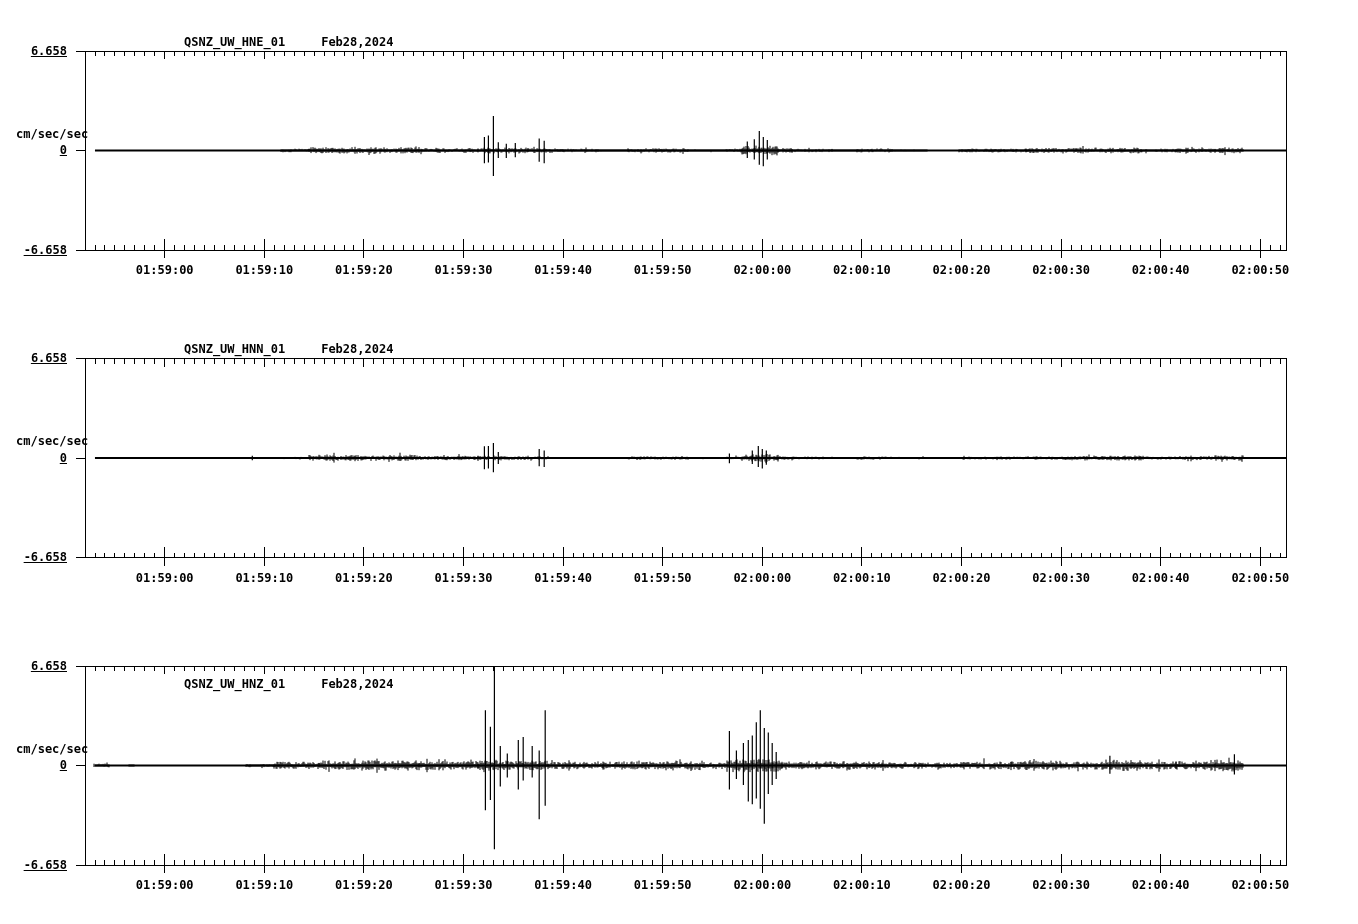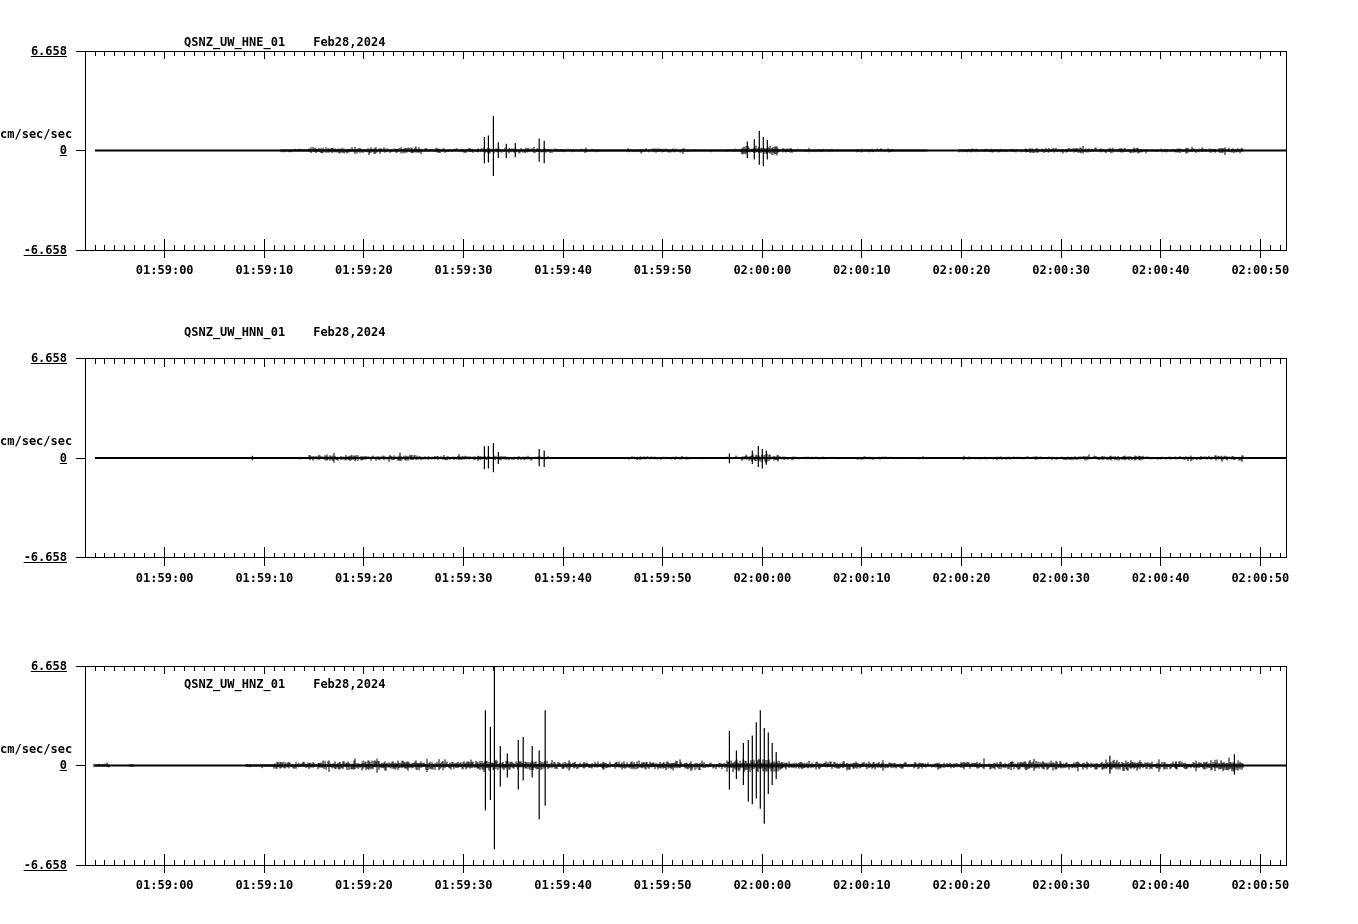--- a/index.html
+++ b/index.html
@@ -1,23 +1,23 @@
 <!DOCTYPE html>
 <html><head>
 <meta charset="utf-8">
 <style>
   html,body{margin:0;padding:0;background:#ffffff;}
   .screen{position:relative;width:1358px;height:924px;background:#ffffff;overflow:hidden;
           font-family:"DejaVu Sans Mono","Liberation Mono",monospace;color:#000;}
   #plot{position:absolute;left:0;top:0;}
   .lbl{position:absolute;font-size:12px;font-weight:bold;white-space:pre;line-height:16px;}
   .title-row{left:184px;}
-  .title-row .date{margin-left:28px;}
+  .title-row .date{margin-left:36px;}
   .ytick{left:5px;width:62px;text-align:right;text-decoration:underline;}
-  .ylab{left:0;}
+  .ylab{left:16px;}
   svg text{font-family:"DejaVu Sans Mono","Liberation Mono",monospace;font-size:12px;font-weight:bold;fill:#000;}
 </style>
 </head>
 <body>
 
 <div class="screen">
   <svg id="plot" width="1358" height="924">
       <g>
         <rect x="85" y="51" width="1201" height="199" fill="none" stroke="#000" stroke-width="1" shape-rendering="crispEdges"></rect>
         <path d="M76 51H85M76 150.5H85M76 250H85" stroke="#000" stroke-width="1" fill="none" shape-rendering="crispEdges"></path>
@@ -82,21 +82,21 @@
         <path d="M485.4 710.2V810.3M490.4 726.7V799.9M494.4 666.6V849.2M500.3 746.1V786.4M507.3 753.5V777.5M518.3 740.1V789.4M523.2 737.1V780.4M532.2 746.1V777.5M539.2 750.6V819.3M545.2 710.2V805.8M729.4 731.1V789.4M736.4 750.6V778.9M743.4 743.1V784.9M748.3 740.1V801.4M752.3 735.6V804.3M756.3 722.2V798.4M760.3 710.2V808.8M764.3 728.1V823.8M768.3 732.6V793.9M772.2 743.1V784.9M776.2 752.1V778.9M1109.9 755.8V773.7M1234.4 754.3V774.5" stroke="#000" stroke-width="1.2" fill="none"></path>
       </g>
     </svg>
 
   <div class="lbl title-row" style="top:34px"><span>QSNZ_UW_HNE_01</span><span class="date">Feb28,2024</span></div>
   <div class="lbl ytick" style="top:43px">6.658</div>
   <div class="lbl ylab" style="top:126px">cm/sec/sec</div>
   <div class="lbl ytick" style="top:142px">0</div>
   <div class="lbl ytick" style="top:242px">-6.658</div>
 
-  <div class="lbl title-row" style="top:324px"><span>QSNZ_UW_HNN_01</span><span class="date">Feb28,2024</span></div>
+  <div class="lbl title-row" style="top:341px"><span>QSNZ_UW_HNN_01</span><span class="date">Feb28,2024</span></div>
   <div class="lbl ytick" style="top:350px">6.658</div>
   <div class="lbl ylab" style="top:433px">cm/sec/sec</div>
   <div class="lbl ytick" style="top:450px">0</div>
   <div class="lbl ytick" style="top:549px">-6.658</div>
 
   <div class="lbl title-row" style="top:676px"><span>QSNZ_UW_HNZ_01</span><span class="date">Feb28,2024</span></div>
   <div class="lbl ytick" style="top:658px">6.658</div>
   <div class="lbl ylab" style="top:741px">cm/sec/sec</div>
   <div class="lbl ytick" style="top:757px">0</div>
   <div class="lbl ytick" style="top:857px">-6.658</div>

